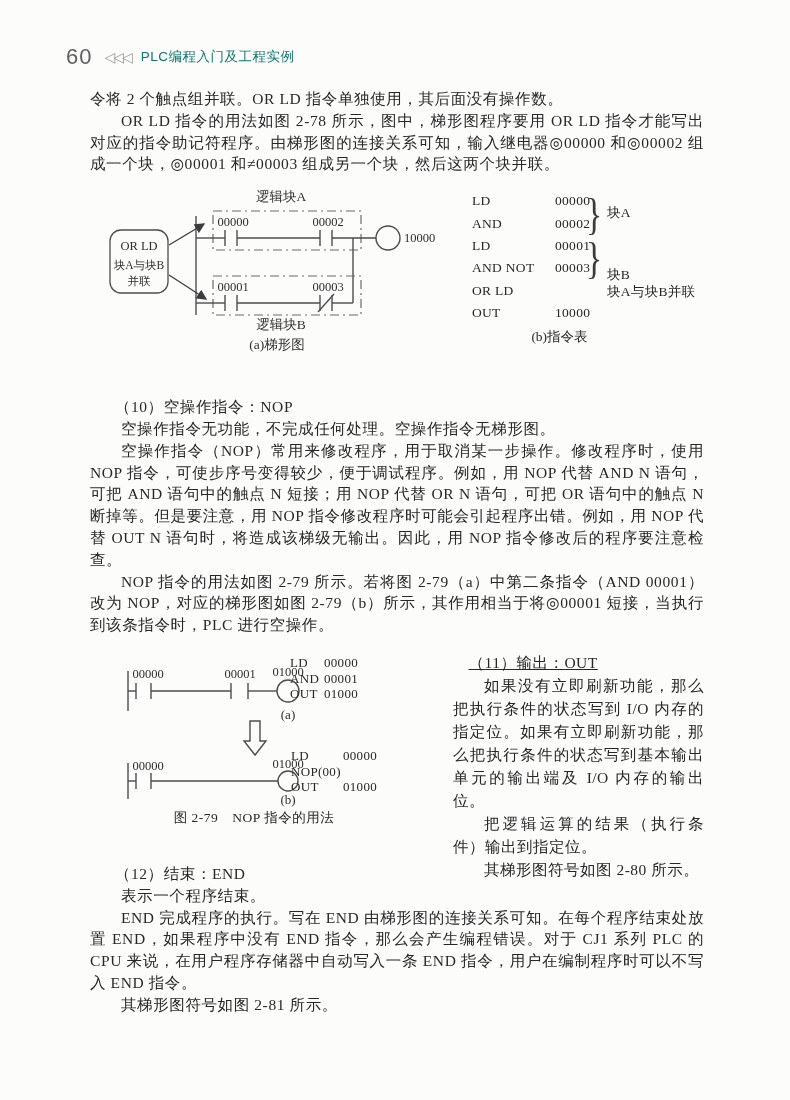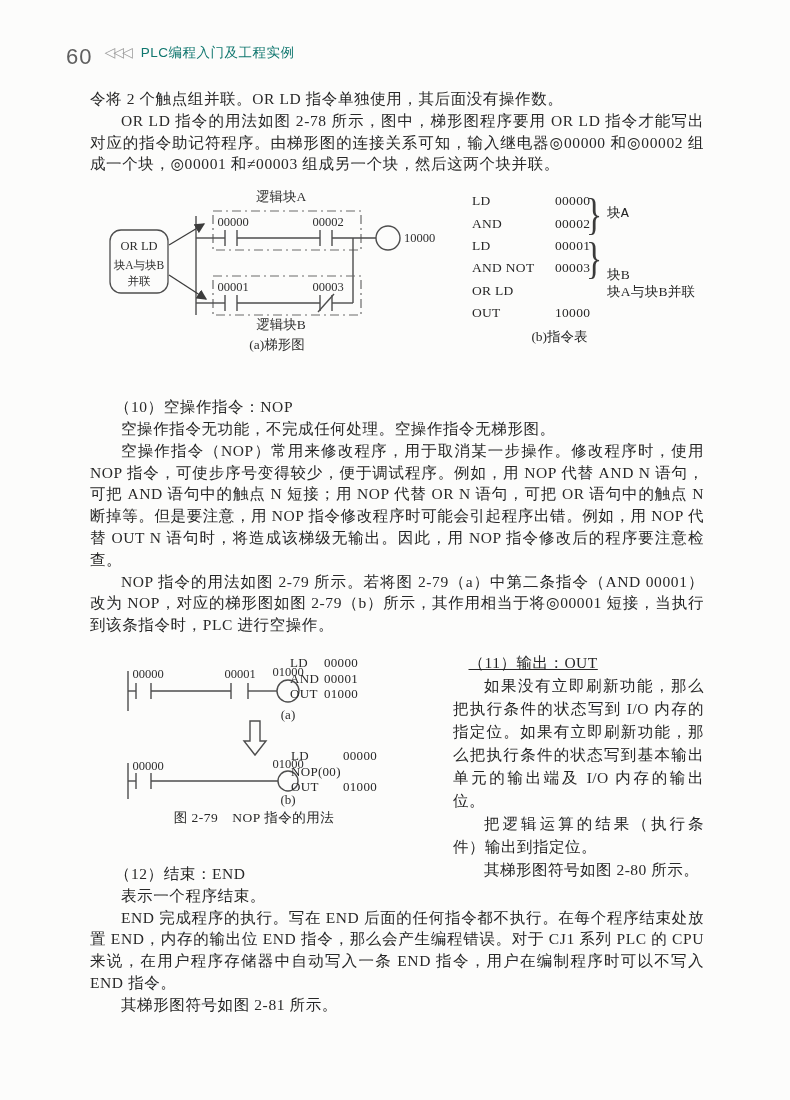--- a/index.html
+++ b/index.html
@@ -2,21 +2,21 @@
 <html><head>
 <meta charset="utf-8">
 <style>
   html,body { margin:0; padding:0; background:#e8e8e8; }
   .page {
     position:relative; width:790px; height:1100px; margin:0 auto;
     background:#fcfcfb; overflow:hidden;
     font-family:"Liberation Serif","DejaVu Serif",serif; color:#272727;
   }
   
-  .header { position:absolute; top:44px; left:66px; display:flex; align-items:flex-start;
+  .header { position:absolute; top:44px; left:66px; display:flex; align-items:center;
             font-family:"Liberation Sans","DejaVu Sans",sans-serif; }
   .page-num { font-size:22px; color:#606060; letter-spacing:1px; }
   .tri { font-size:14px; color:#9c9c9c; letter-spacing:-2px; margin-left:12px; }
   .header-title { font-size:13.5px; color:#0f766e; margin-left:10px; letter-spacing:0.5px; }
 
   
   .content { position:absolute; top:88px; left:90px; width:614px; }
   p.body { margin:0; font-size:15.5px; line-height:21.8px; letter-spacing:0.6px;
            text-align:justify; }
   p.indent { text-indent:2em; }
@@ -29,21 +29,21 @@
   .lad-line { stroke:#4d4d4d; stroke-width:1.4; fill:none; }
   .lad-dash { stroke:#6a6a6a; stroke-width:1.2; fill:none; stroke-dasharray:9 4 2 4; }
   .itable { position:absolute; left:387px; top:2px; width:235px; font-size:13.5px;
             letter-spacing:0.3px; }
   .itable .row { height:22.4px; line-height:22.4px; white-space:nowrap; }
   .itable .m { display:inline-block; width:83px; }
   .brace { position:absolute; left:112px; font-size:42px; color:#3a3a3a;
            transform:scale(0.8,1.05); line-height:44px; font-weight:400; }
   .brace-a { top:2px; } .brace-b { top:46px; }
   .blabel { position:absolute; left:135px; font-size:13.5px; }
-  .blabel-a { top:14px;font-family:Liberation Mono, monospace; } .blabel-b { top:76px; }
+  .blabel-a { top:14px; } .blabel-b { top:76px; }
   .orld-note { position:absolute; left:135px; top:93px; font-size:13.5px; white-space:nowrap; }
   .sub-b { position:absolute; left:387px; top:140px; width:175px; text-align:center; font-size:13.5px; }
   .figcap278 { position:absolute; left:0; top:176px; width:530px; text-align:center;
                font-size:13.5px; letter-spacing:0.5px; }
 
   
   .twocol { display:flex; margin-top:15px; height:212px; }
   .fig279 { position:relative; width:335px; margin-left:28px; flex:none; }
   .fig279 svg { position:absolute; left:0; top:0; }
   .f279-list { position:absolute; font-size:13px; line-height:15.6px; white-space:nowrap;
@@ -207,17 +207,17 @@
       <div class="col-right">
         <p class="heading">（11）输出：OUT</p>
         <p class="indent">如果没有立即刷新功能，那么把执行条件的状态写到 I/O 内存的指定位。如果有立即刷新功能，那么把执行条件的状态写到基本输出单元的输出端及 I/O 内存的输出位。</p>
         <p class="indent">把逻辑运算的结果（执行条件）输出到指定位。</p>
         <p class="indent">其梯形图符号如图 2-80 所示。</p>
       </div>
     </div>
 
     <p class="heading">（12）结束：END</p>
     <p class="body indent">表示一个程序结束。</p>
-    <p class="body indent">END 完成程序的执行。写在 END 后面的任何指令都不执行。在每个程序结束处放置 END，内存的输出位 END 指令，那么会产生编程错误。对于 CJ1 系列 PLC 的 CPU 来说，在用户程序存储器中自动写入一条 END 指令，用户在编制程序时可以不写入 END 指令。</p>
+    <p class="body indent">END 完成程序的执行。写在 END 由梯形图的连接关系可知。在每个程序结束处放置 END，如果程序中没有 END 指令，那么会产生编程错误。对于 CJ1 系列 PLC 的 CPU 来说，在用户程序存储器中自动写入一条 END 指令，用户在编制程序时可以不写入 END 指令。</p>
     <p class="body indent">其梯形图符号如图 2-81 所示。</p>
 
   </div>
 </div>
 
 </body></html>

